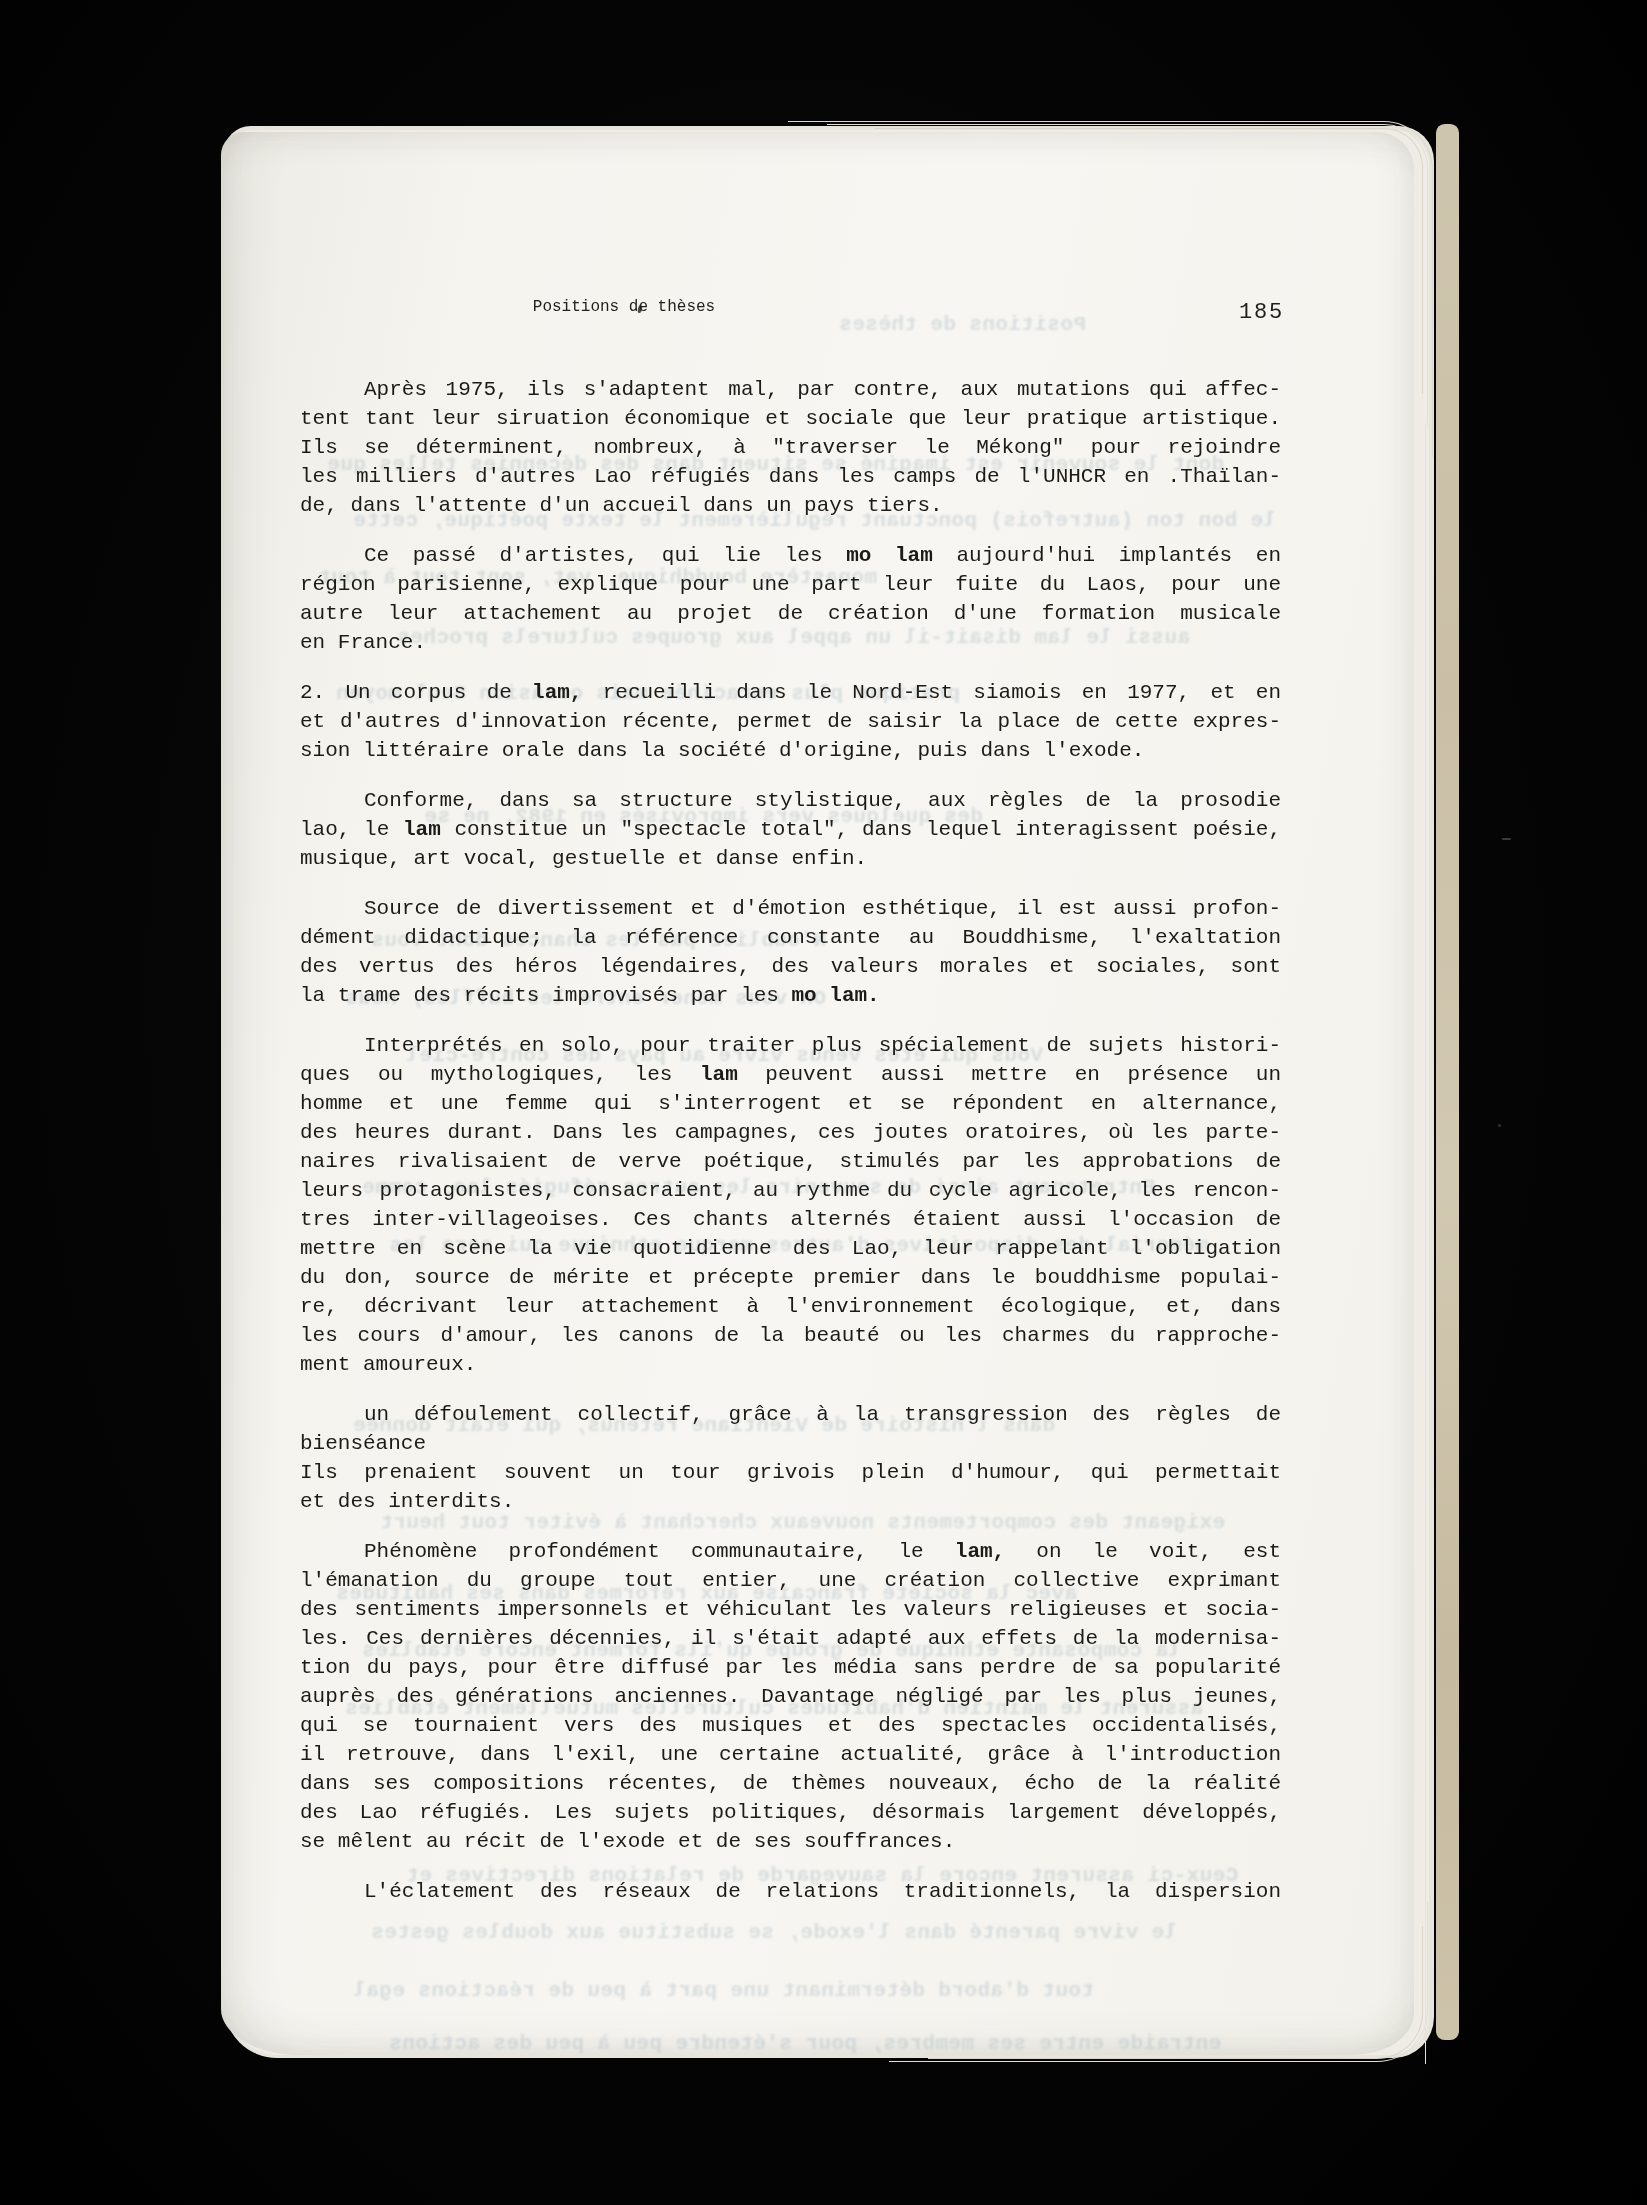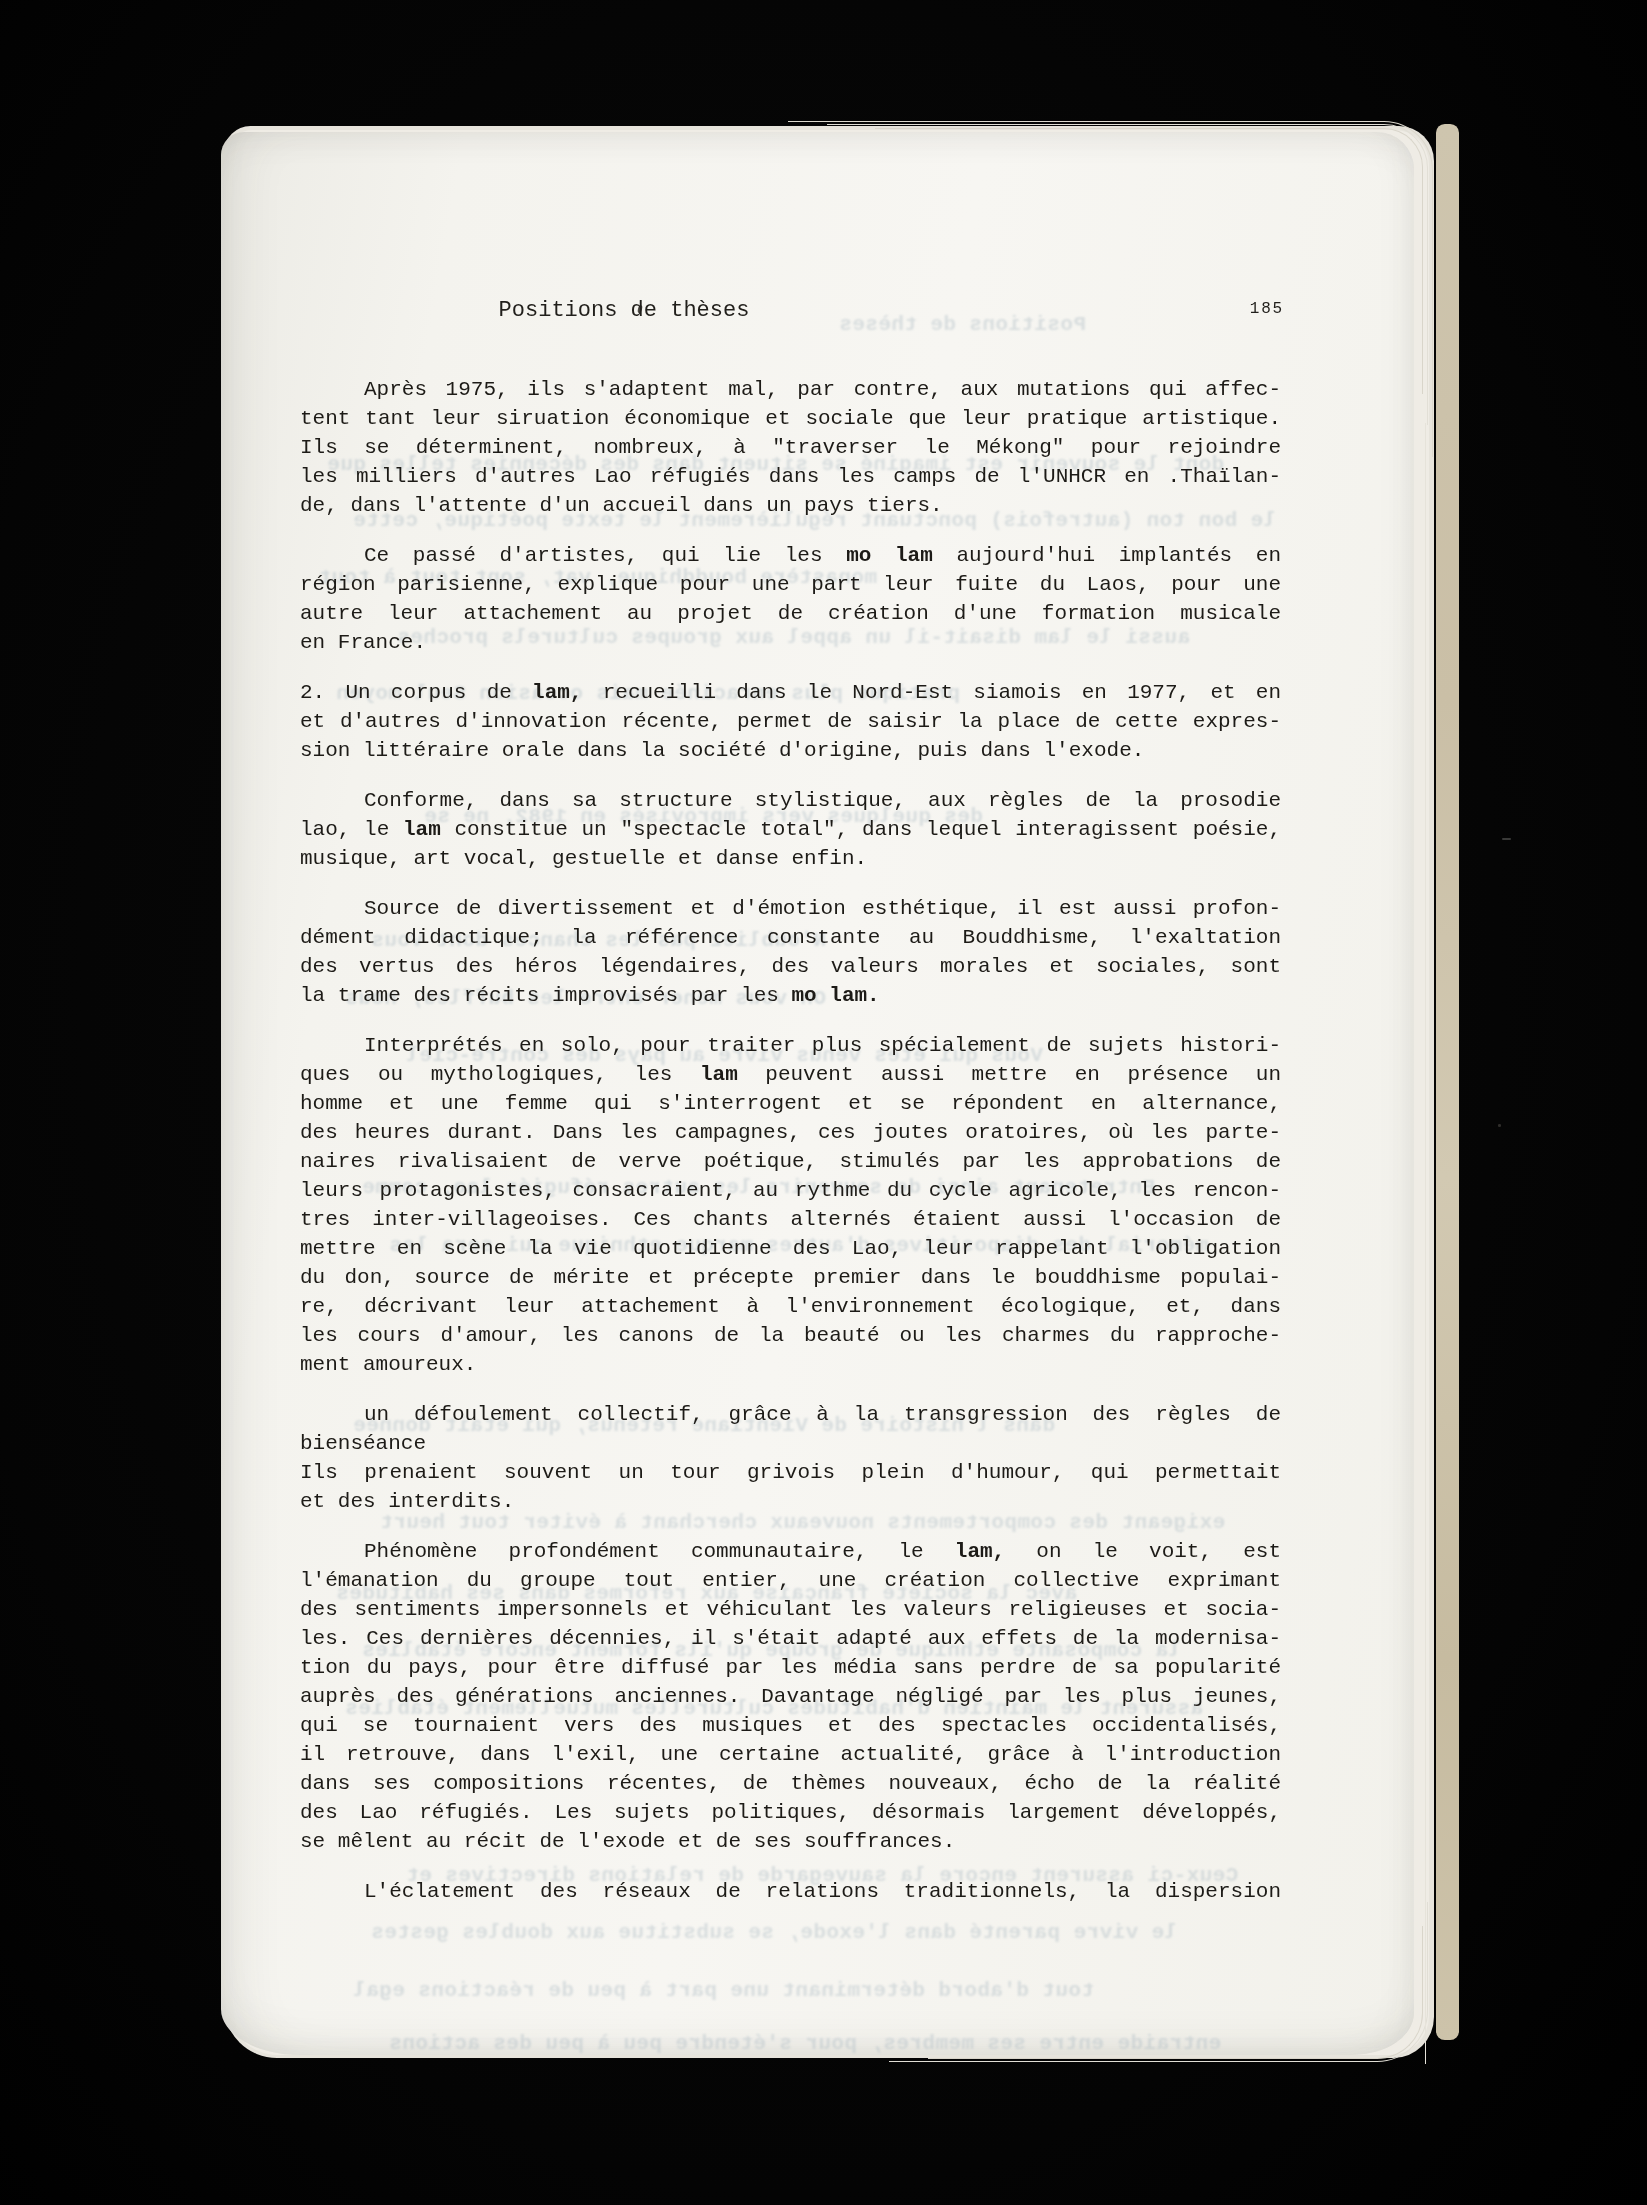--- a/index.html
+++ b/index.html
@@ -44,22 +44,22 @@
   .stack-right{top:291px;right:-11.5px;width:0;height:1641px;border-width:0 0.9px 0 0;border-color:#e6e3da;}
   
   .ghost-layer{position:absolute;inset:0;overflow:hidden;border-radius:inherit;}
   .ghost-line{
     position:absolute;transform:scaleX(-1);filter:blur(1.1px);
     color:#aebcc4;opacity:.42;font-size:21px;line-height:29px;white-space:nowrap;
     font-weight:700;letter-spacing:0.4px;
   }
   
   .header{position:absolute;left:79px;top:166px;width:984px;height:30px;color:#211f1b;}
-  .title{position:absolute;left:50%;transform:translateX(-50%) translateX(-168px);font-size:22px;white-space:nowrap;}
-  .folio{position:absolute;right:0;top:1.8px;font-size:16px;letter-spacing:1.8px;}
+  .title{position:absolute;left:50%;transform:translateX(-50%) translateX(-168px);font-size:16px;white-space:nowrap;}
+  .folio{position:absolute;right:0;top:1.8px;font-size:22px;letter-spacing:1.8px;}
   
   .text-block{position:absolute;left:79px;top:243px;width:984px;color:#1d1b17;font-size:21px;line-height:29px;}
   .para{margin:0 3px 21px 0;}
   .para:last-child{margin-bottom:0;}
   .line{text-align:justify;text-align-last:justify;white-space:normal;}
   .line.last{text-align-last:left;}
   .para.indent .line:first-child{text-indent:64px;}
   .line b{font-weight:700;}
   
   .speck{position:absolute;background:#4d4a44;border-radius:50%;}

